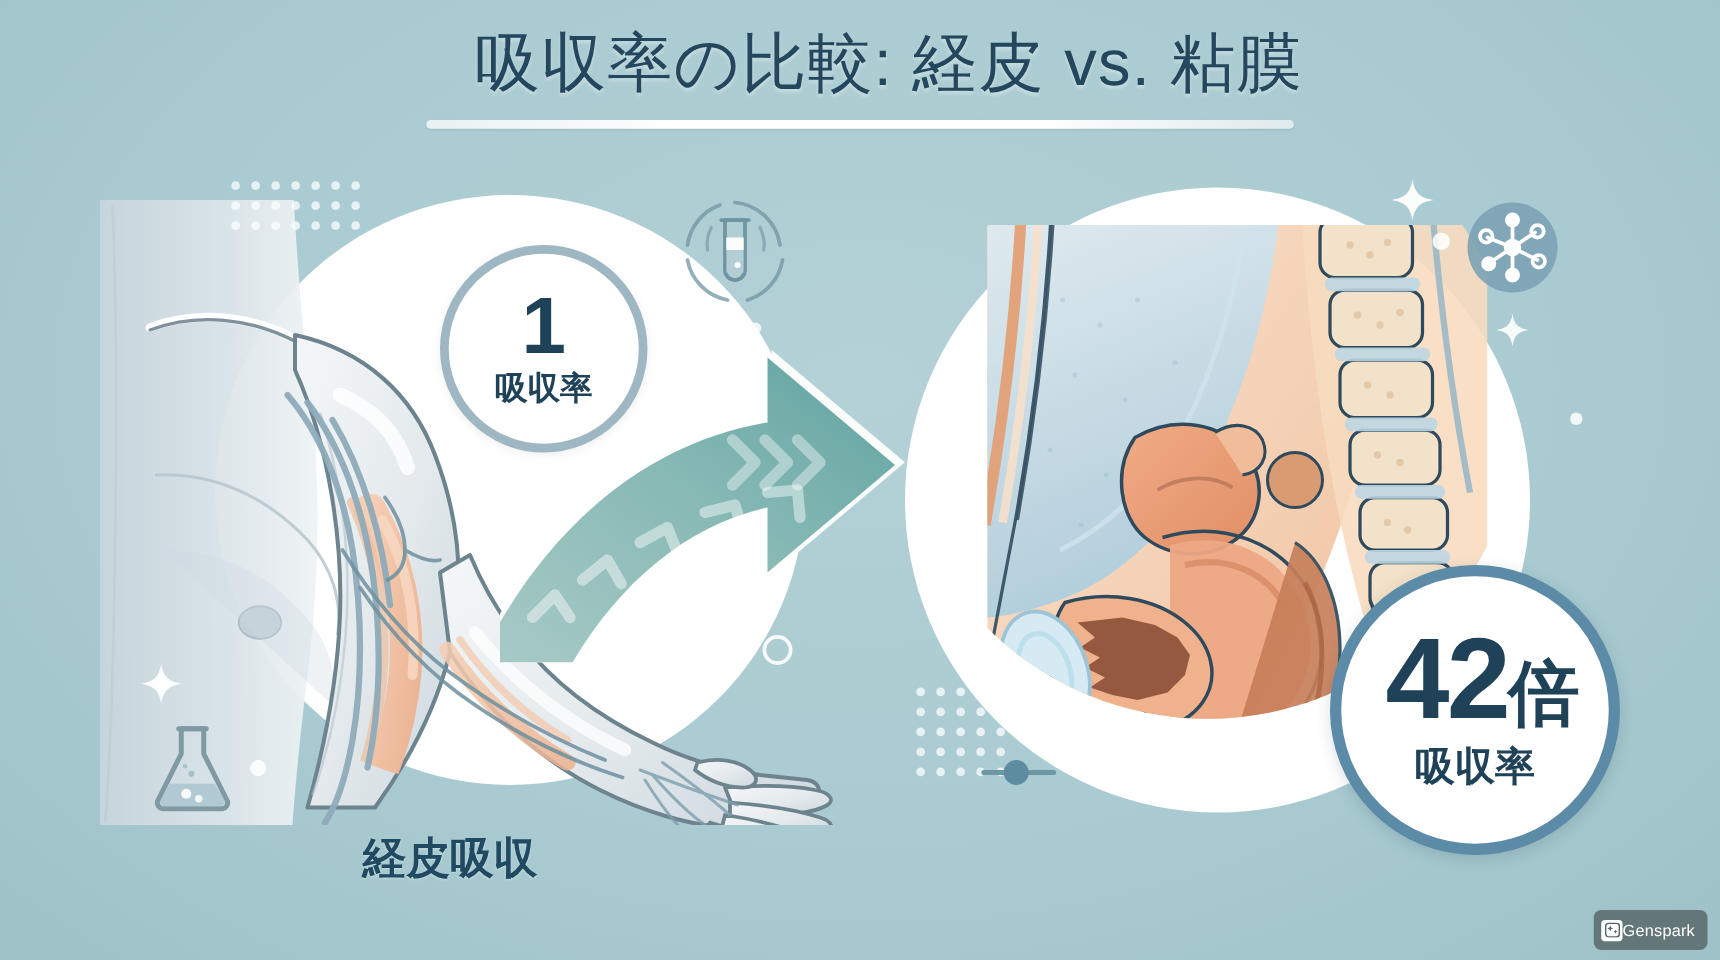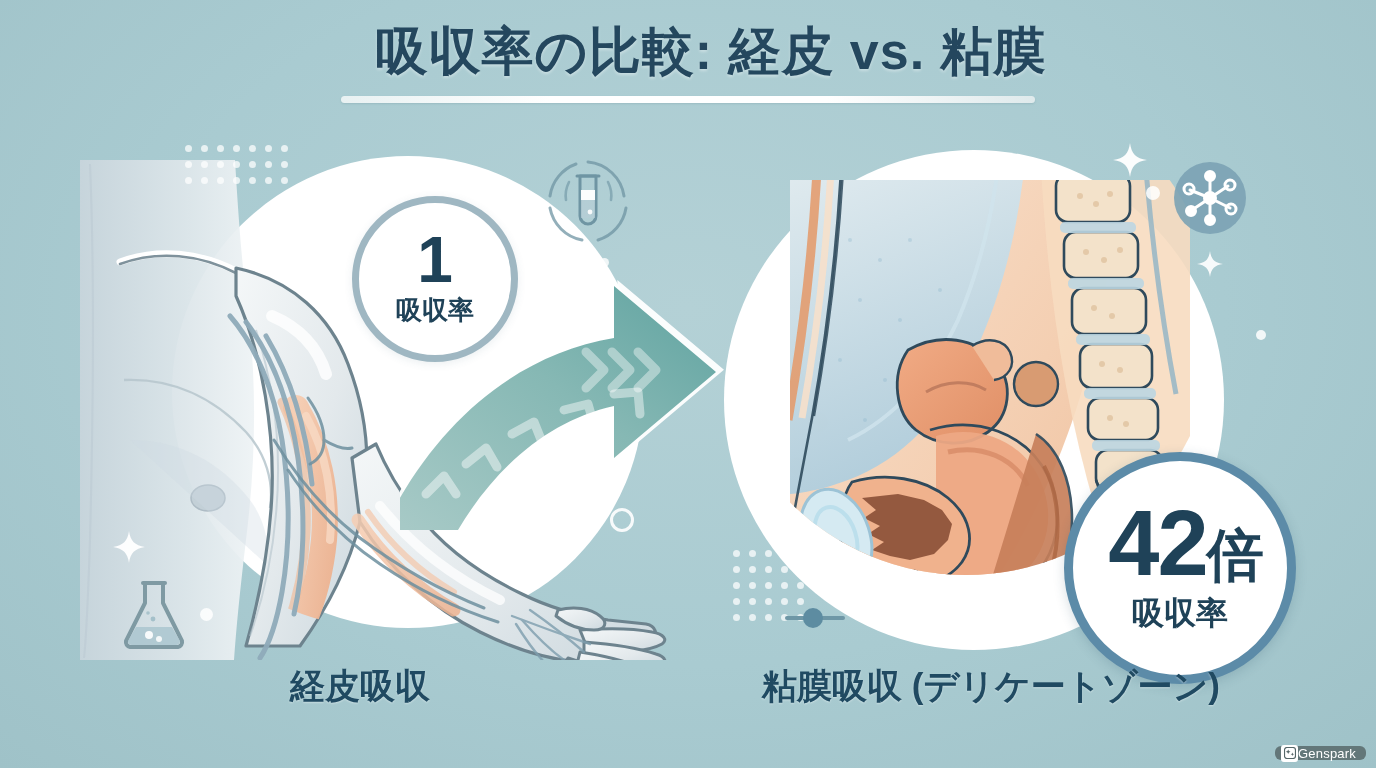--- a/index.html
+++ b/index.html
@@ -21,21 +21,21 @@
   .title-wrap {
     position: absolute;
     top: 22px;
     left: 0;
     width: 100%;
     text-align: center;
     z-index: 40;
   }
   .title {
     font-size: 52px;
-    font-weight: 700;
+    font-weight: 400;
     color: #24475e;
     letter-spacing: 1px;
     text-shadow: 0 2px 3px rgba(255,255,255,0.35);
     line-height: 1.15;
     white-space: nowrap;
     margin-left: 46px;
   }
   .title-rule {
     margin: 14px auto 0 auto;
     width: 694px;
@@ -164,21 +164,21 @@
     margin-bottom: 12px;
   }
 
   .slider-deco { position: absolute; z-index: 14; }
 
   
   .watermark {
     position: absolute;
     right: 10px;
     bottom: 8px;
-    height: 14px;
+    height: 32px;
     padding: 0 10px 0 6px;
     background: rgba(86,102,104,0.82);
     border-radius: 6px;
     display: flex;
     align-items: center;
     gap: 0;
     z-index: 60;
   }
   .watermark .wm-icon {
     width: 17px; height: 17px;
@@ -475,21 +475,20 @@
   </div>
 
   <div class="badge badge-right">
     <div class="badge-num">
       <span>42</span><span class="unit">倍</span>
     </div>
     <div class="badge-sub">吸収率</div>
   </div>
 
   <div class="caption caption-left">経皮吸収</div>
-  <div class="caption caption-right">粘膜吸収 (デリケートゾーン)</div>
 
   <div class="dotgrid dotgrid-tl">
     <span></span>
       <span></span>
       <span></span>
       <span></span>
       <span></span>
       <span></span>
       <span></span>
     <span></span>

